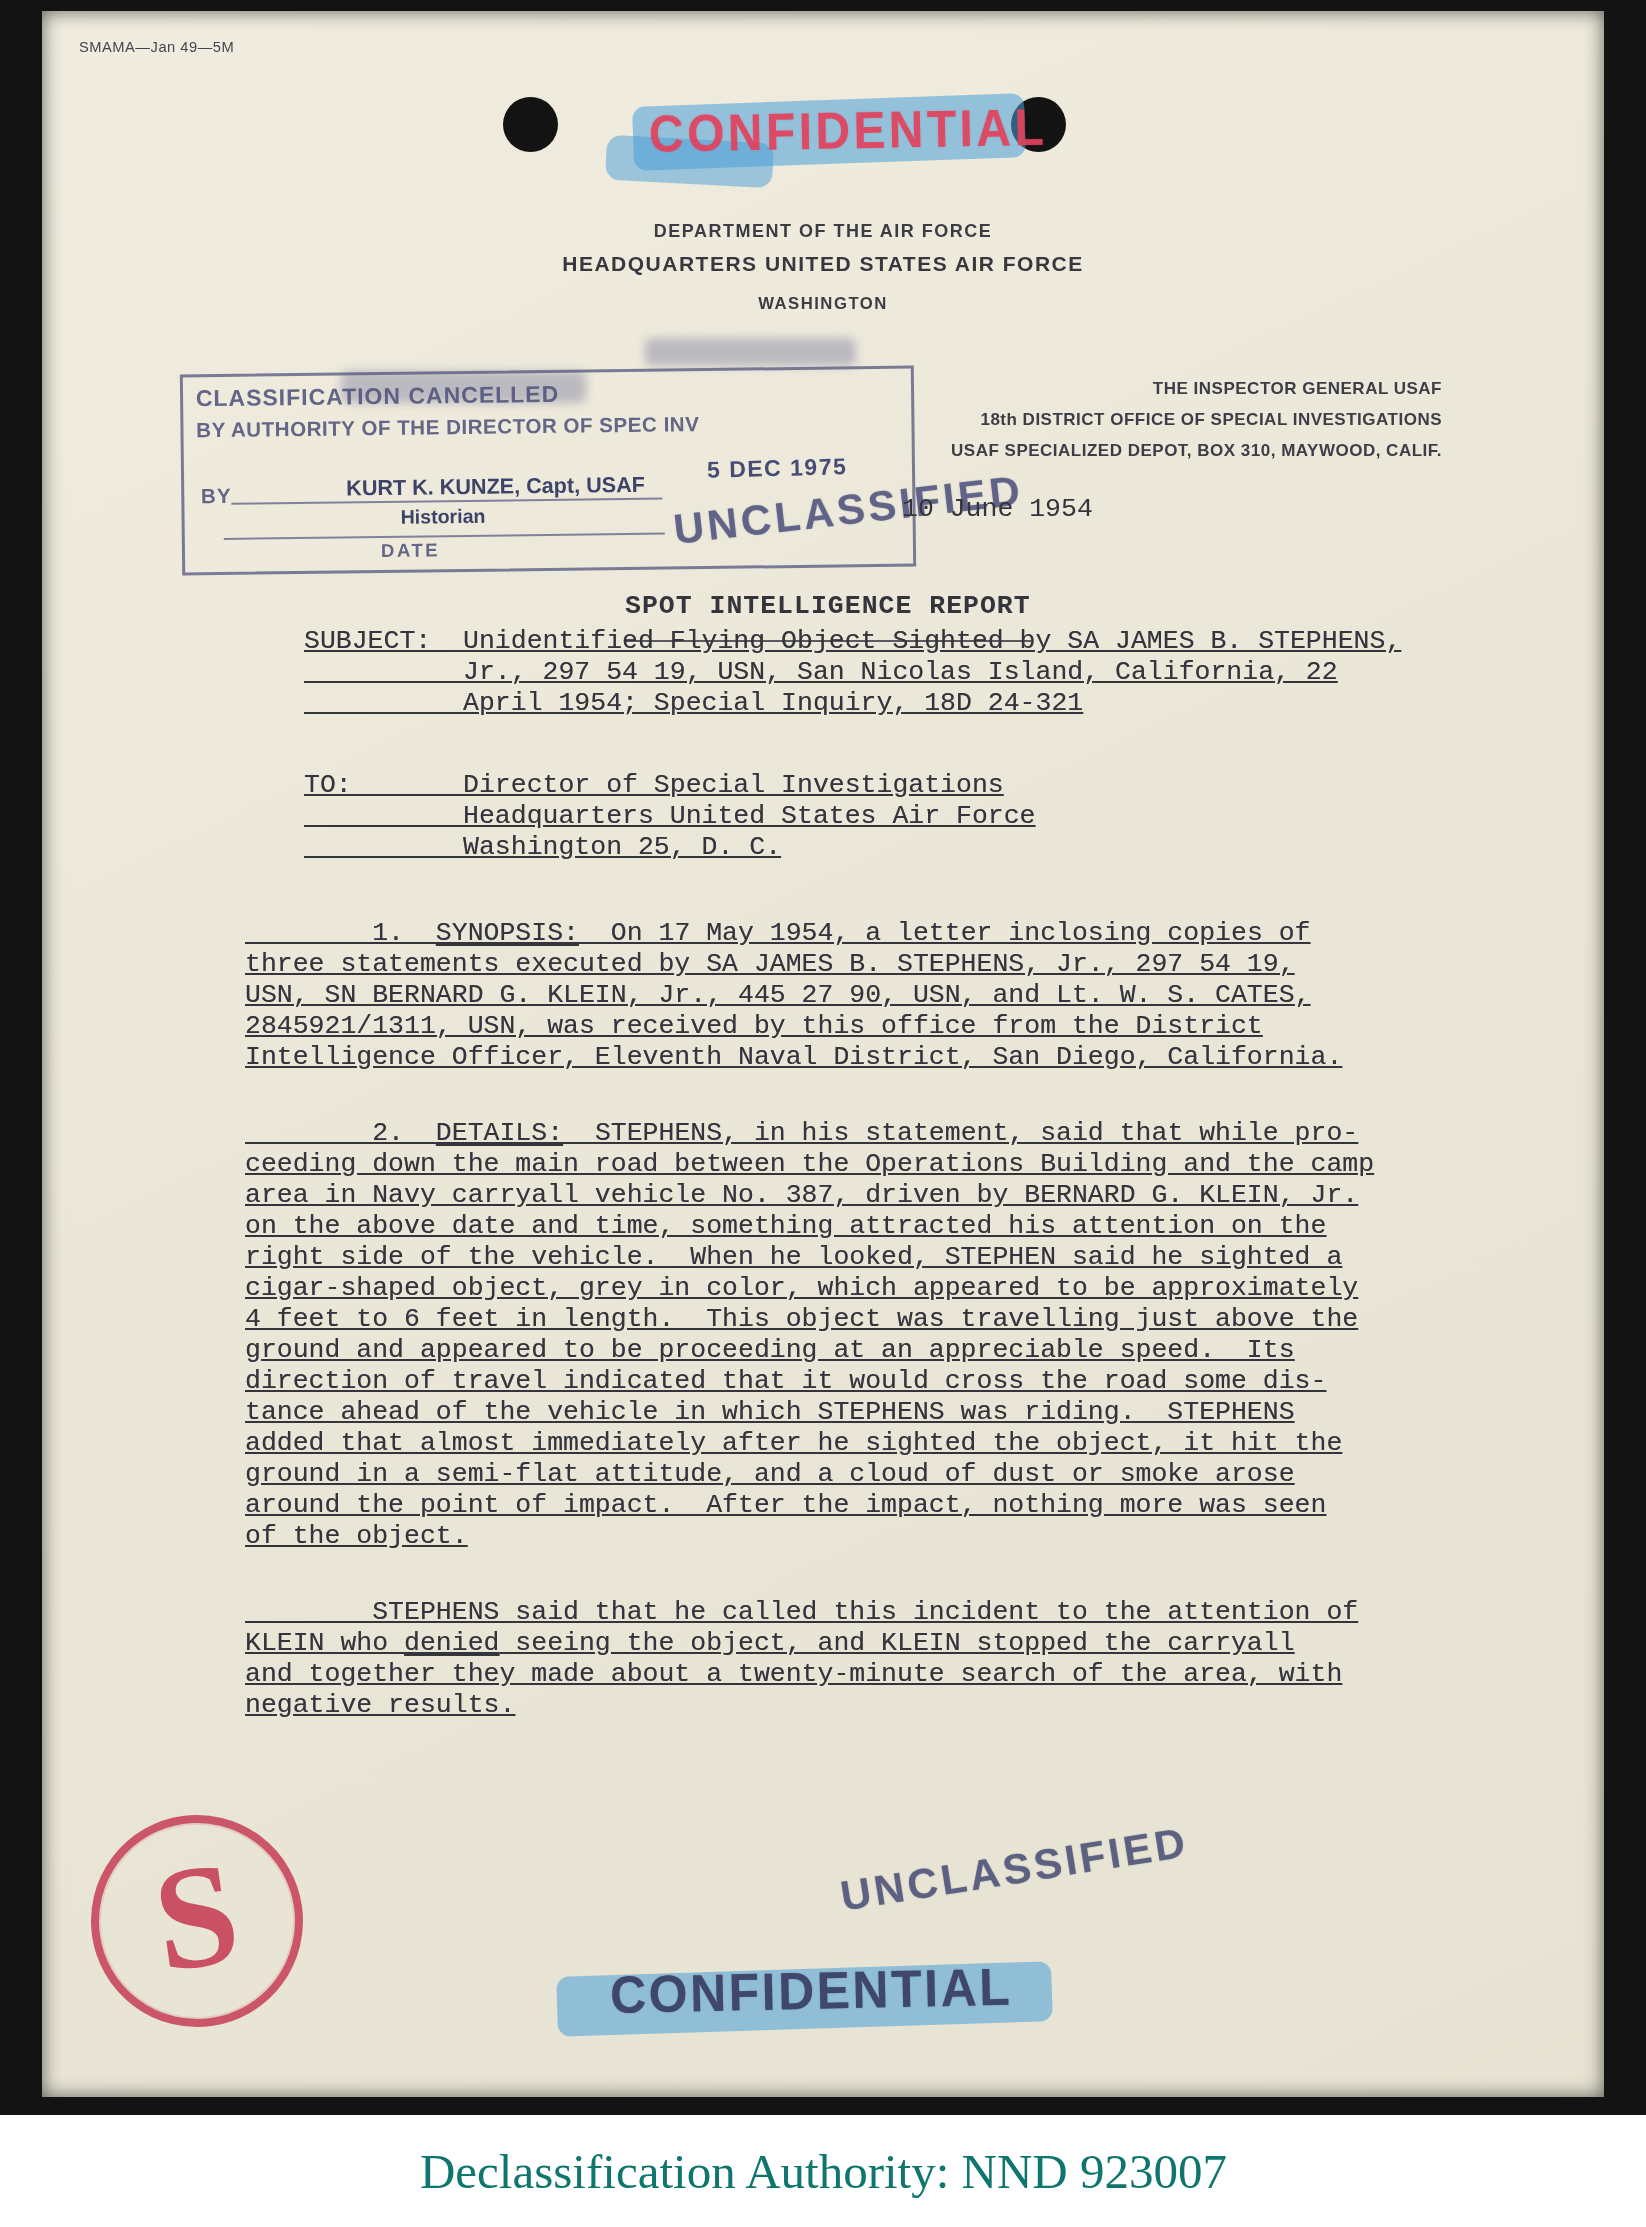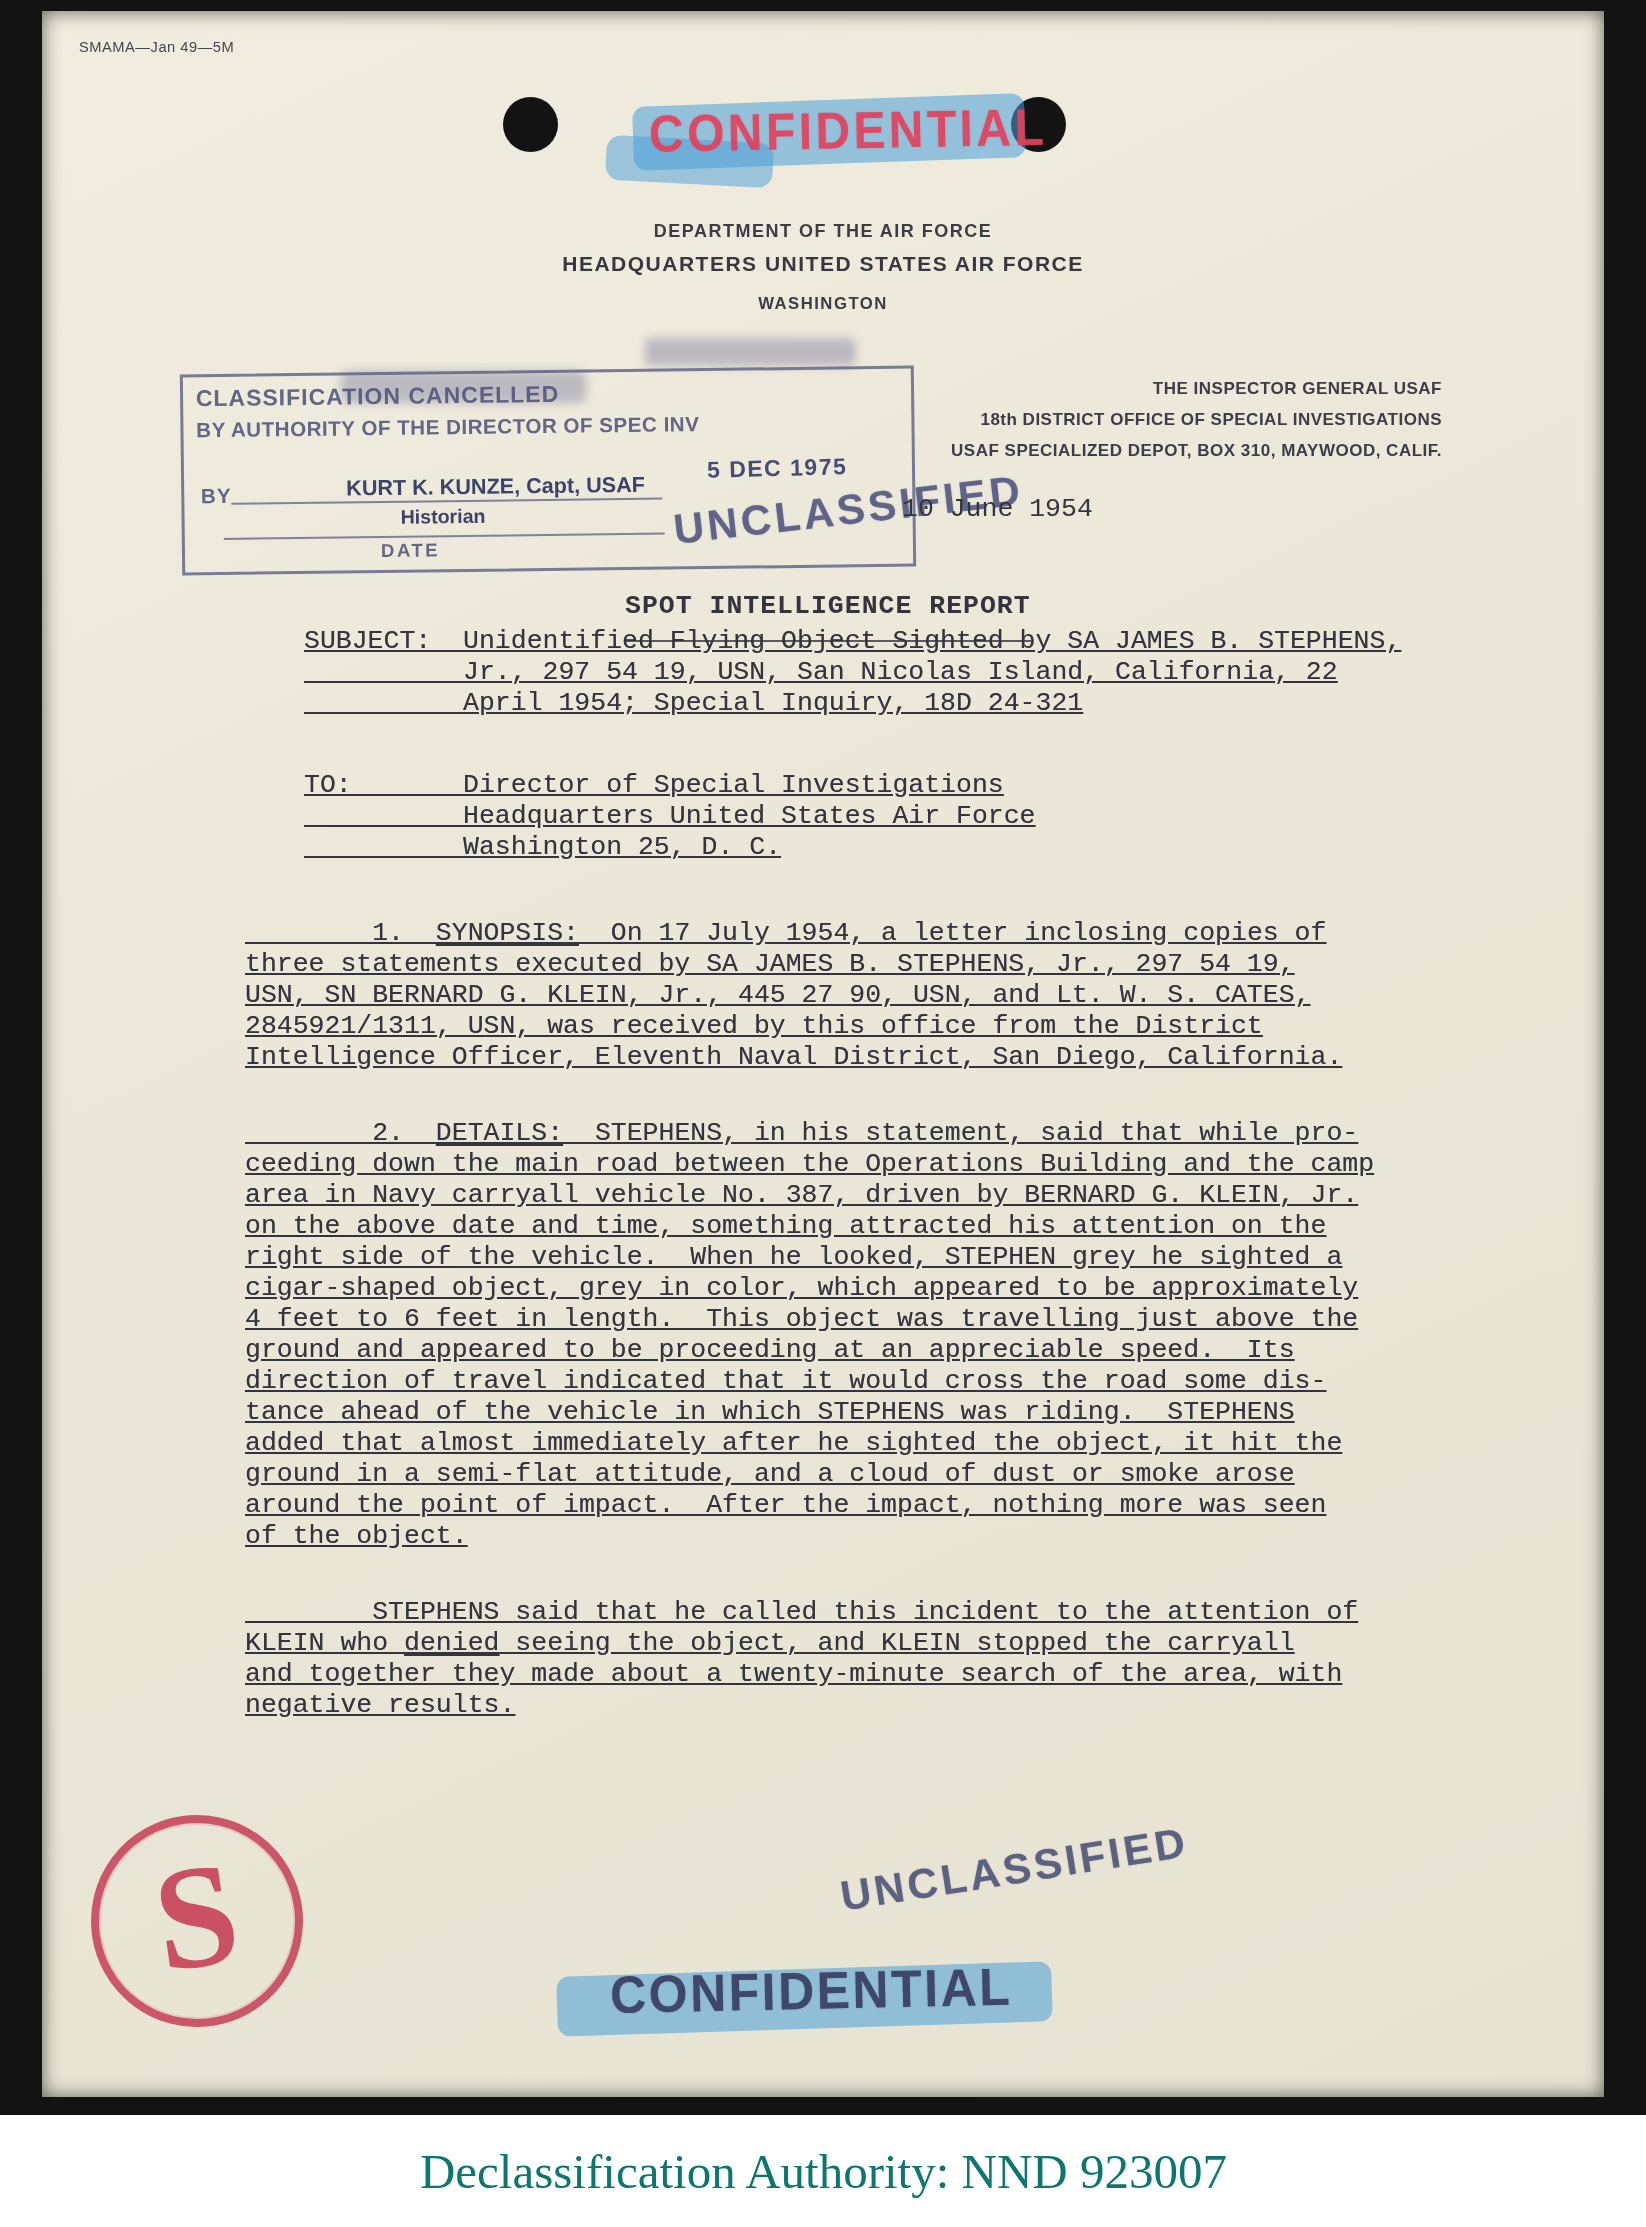--- a/index.html
+++ b/index.html
@@ -159,32 +159,32 @@
       <div class="tline">          April 1954; Special Inquiry, 18D 24-321</div>
     </div>
   <div class="to-block">
       <div class="tline">TO:       Director of Special Investigations</div>
       <div class="tline">          Headquarters United States Air Force</div>
       <div class="tline">          Washington 25, D. C.</div>
     </div>
 
   <div class="body-block">
       <div class="para">
-        <div class="tline"><span>        1.  </span><span class="u">SYNOPSIS:</span><span>  On 17 July 1954, a letter inclosing copies of</span></div>
+        <div class="tline"><span>        1.  </span><span class="u">SYNOPSIS:</span><span>  On 17 May 1954, a letter inclosing copies of</span></div>
         <div class="tline">three statements executed by SA JAMES B. STEPHENS, Jr., 297 54 19,</div>
         <div class="tline">USN, SN BERNARD G. KLEIN, Jr., 445 27 90, USN, and Lt. W. S. CATES,</div>
         <div class="tline">2845921/1311, USN, was received by this office from the District</div>
         <div class="tline">Intelligence Officer, Eleventh Naval District, San Diego, California.</div>
       </div>
       <div class="para">
         <div class="tline"><span>        2.  </span><span class="u">DETAILS:</span><span>  STEPHENS, in his statement, said that while pro-</span></div>
         <div class="tline">ceeding down the main road between the Operations Building and the camp</div>
         <div class="tline">area in Navy carryall vehicle No. 387, driven by BERNARD G. KLEIN, Jr.</div>
         <div class="tline">on the above date and time, something attracted his attention on the</div>
-        <div class="tline">right side of the vehicle.  When he looked, STEPHEN grey he sighted a</div>
+        <div class="tline">right side of the vehicle.  When he looked, STEPHEN said he sighted a</div>
         <div class="tline">cigar-shaped object, grey in color, which appeared to be approximately</div>
         <div class="tline">4 feet to 6 feet in length.  This object was travelling just above the</div>
         <div class="tline">ground and appeared to be proceeding at an appreciable speed.  Its</div>
         <div class="tline">direction of travel indicated that it would cross the road some dis-</div>
         <div class="tline">tance ahead of the vehicle in which STEPHENS was riding.  STEPHENS</div>
         <div class="tline">added that almost immediately after he sighted the object, it hit the</div>
         <div class="tline">ground in a semi-flat attitude, and a cloud of dust or smoke arose</div>
         <div class="tline">around the point of impact.  After the impact, nothing more was seen</div>
         <div class="tline">of the object.</div>
       </div>

